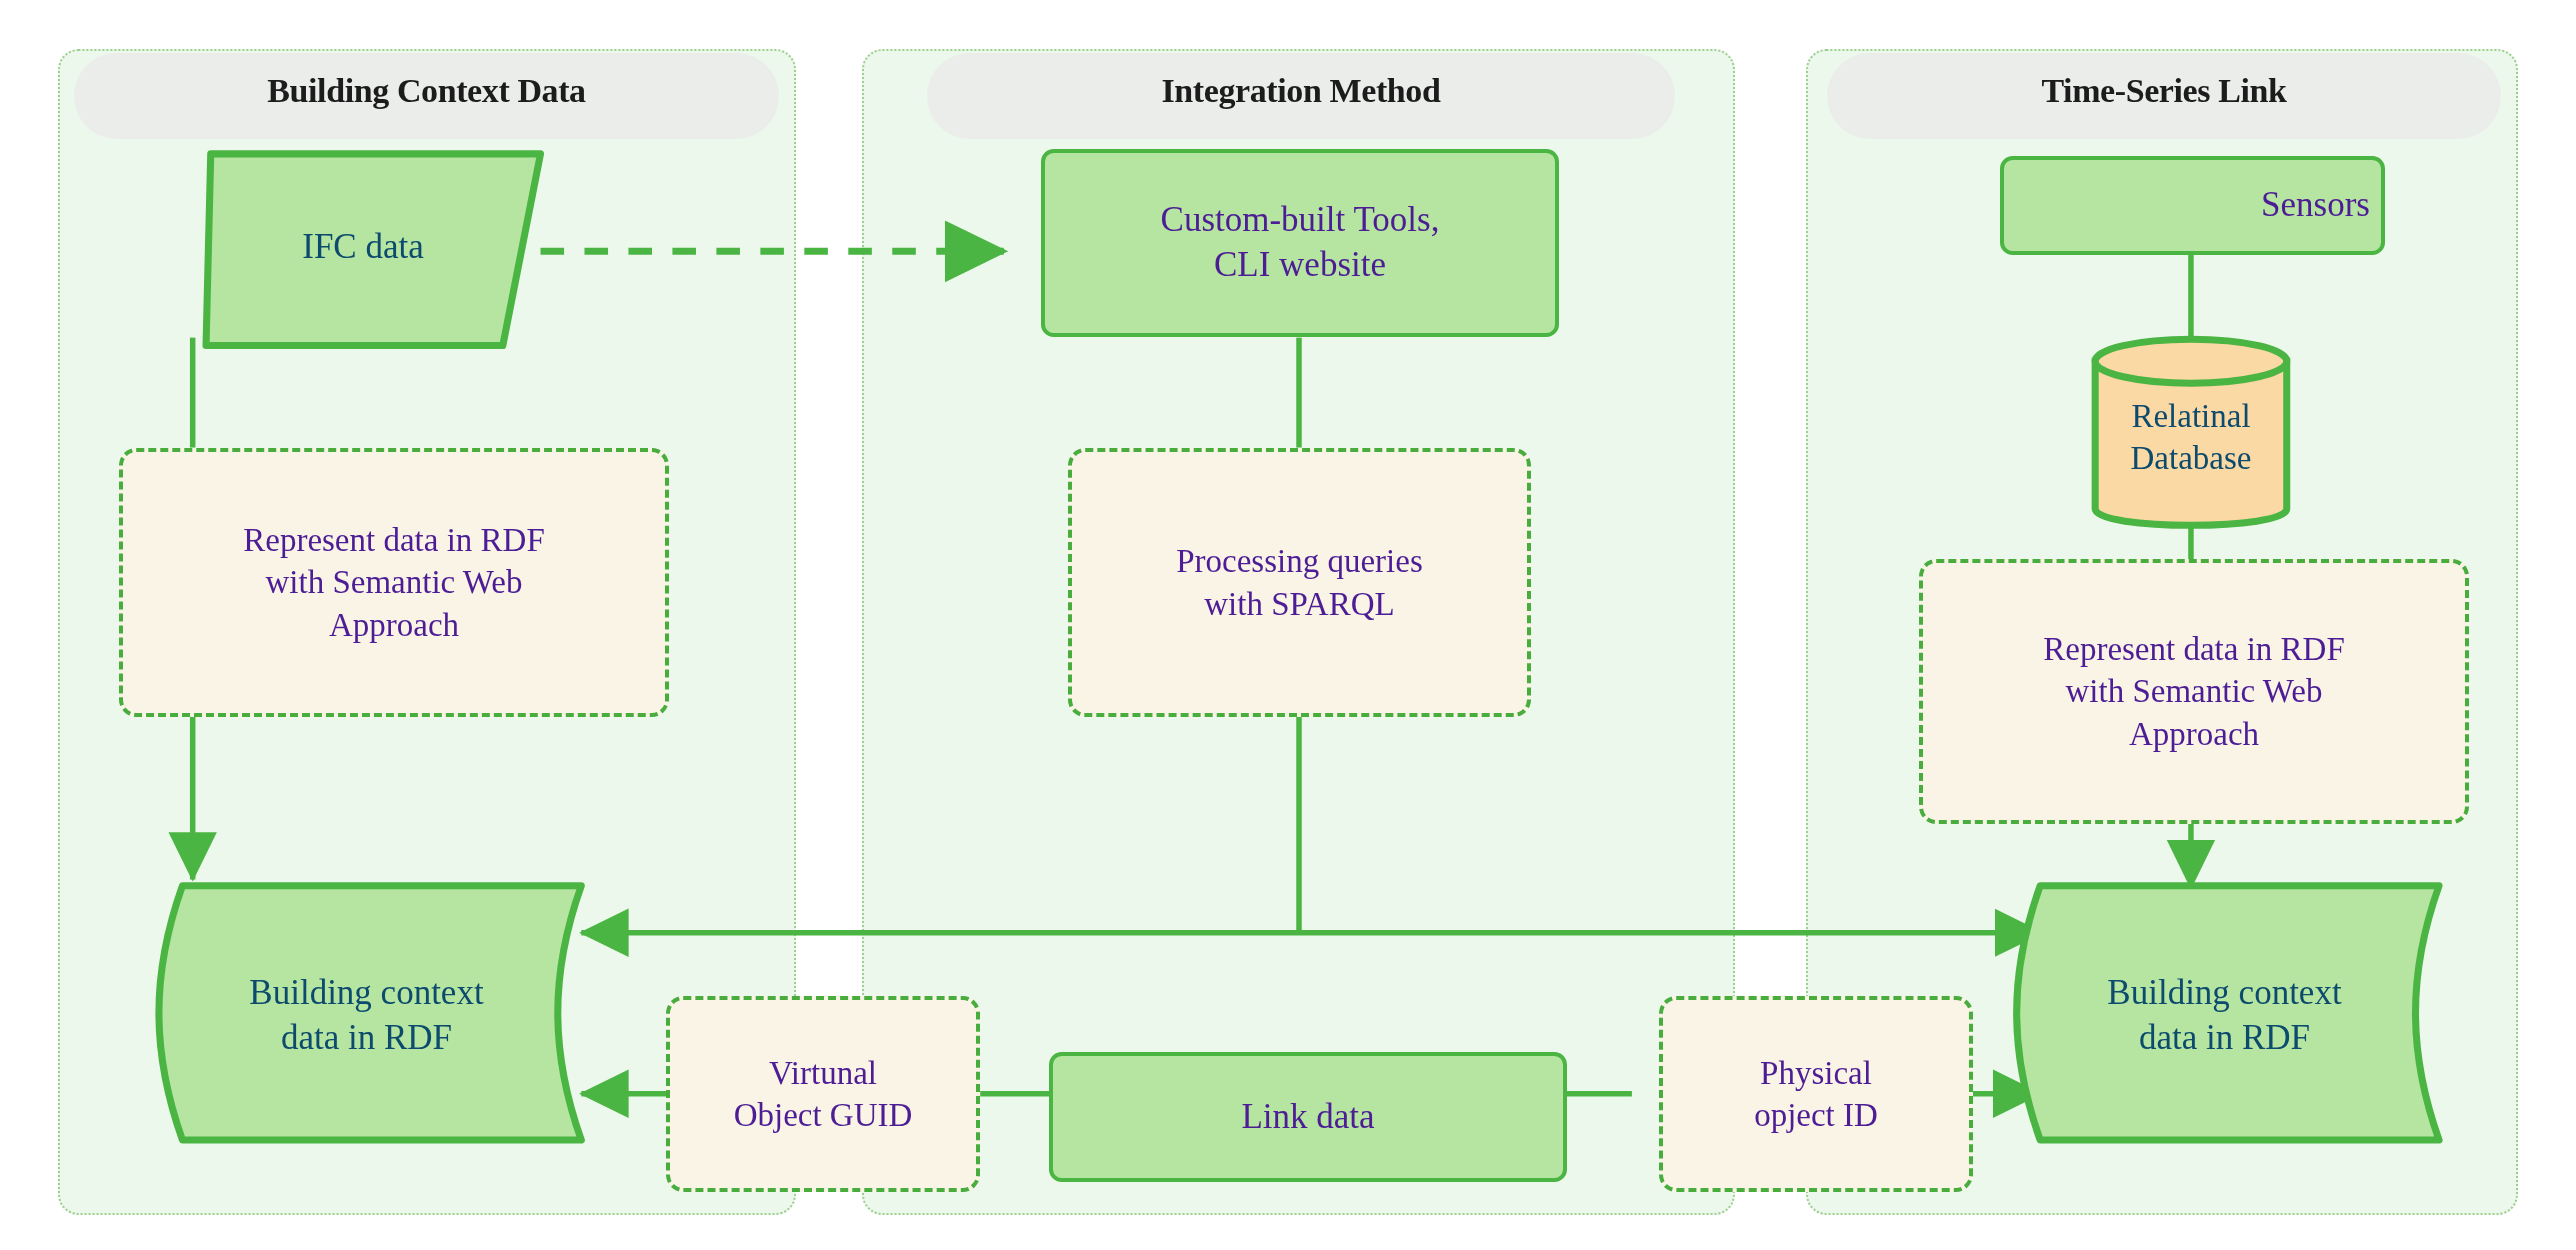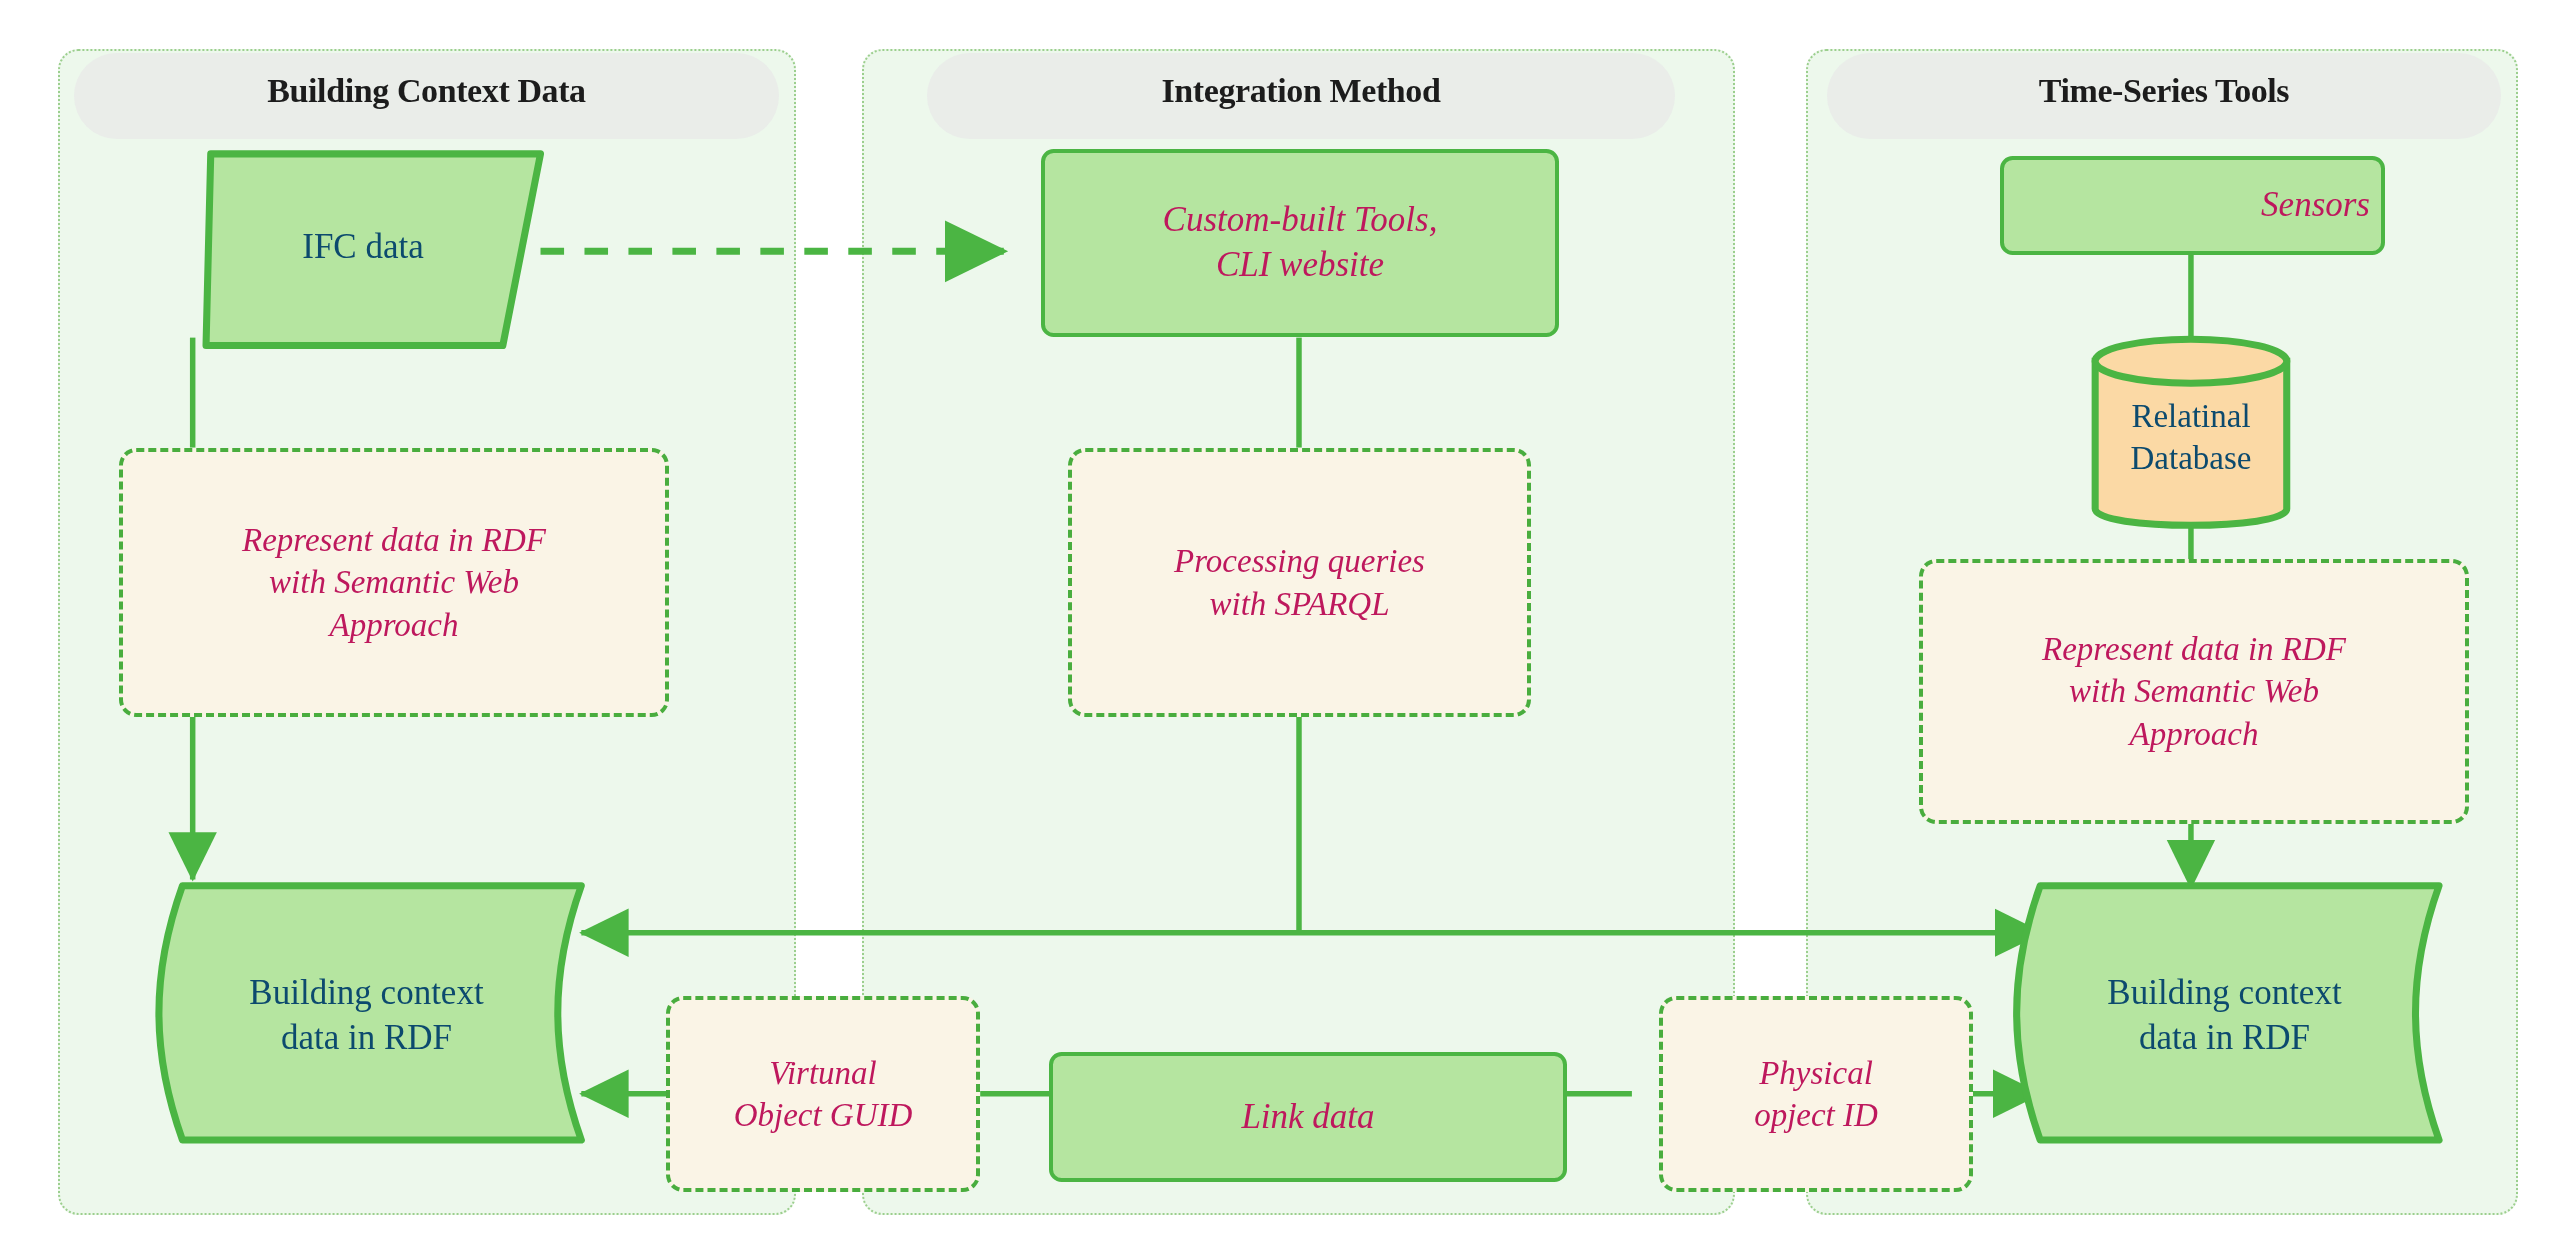--- a/index.html
+++ b/index.html
@@ -46,23 +46,22 @@
     white-space: nowrap;
   }
   
   .node {
     position: absolute;
     box-sizing: border-box;
     display: flex;
     align-items: center;
     justify-content: center;
     text-align: center;
-    color: #be185d;
+    color: #4c1d95;
     line-height: 1.28;
-    font-style: italic;
   }
   .node-text {
     padding: 0 11px;
     white-space: pre-line;
   }
   .solid-green {
     background: #b5e5a0;
     border: 4.7px solid #4bb543;
     border-radius: 12.6px;
     font-size: 35px;
@@ -94,21 +93,21 @@
   <div class="lane" style="left:58px; top:49px; width:738px; height:1166px;"></div>
   <div class="lane" style="left:862px; top:49px; width:873px; height:1166px;"></div>
   <div class="lane" style="left:1806px; top:49px; width:712px; height:1166px;"></div>
 
   <div class="lane-title-bg" style="left:74px; top:53px; width:705px; height:86px;"></div>
   <div class="lane-title-bg" style="left:927px; top:53px; width:748px; height:86px;"></div>
   <div class="lane-title-bg" style="left:1827px; top:53px; width:674px; height:86px;"></div>
 
   <div class="lane-title" style="left:927px; top:72px; width:748px;">Integration Method</div>
   <div class="lane-title" style="left:74px; top:72px; width:705px;">Building Context Data</div>
-  <div class="lane-title" style="left:1827px; top:72px; width:674px;">Time-Series Tools</div>
+  <div class="lane-title" style="left:1827px; top:72px; width:674px;">Time-Series Link</div>
 
   <svg class="layer" viewBox="0 0 3280 1592">
     <defs>
       <marker id="arrowEnd" markerWidth="10" markerHeight="10" refX="8.6" refY="5" orient="auto" markerUnits="strokeWidth">
         <path d="M0,0.6 L9,5 L0,9.4 Z" fill="#4bb543"></path>
       </marker>
       <marker id="arrowStart" markerWidth="10" markerHeight="10" refX="0.4" refY="5" orient="auto" markerUnits="strokeWidth">
         <path d="M9,0.6 L0,5 L9,9.4 Z" fill="#4bb543"></path>
       </marker>
     </defs>

